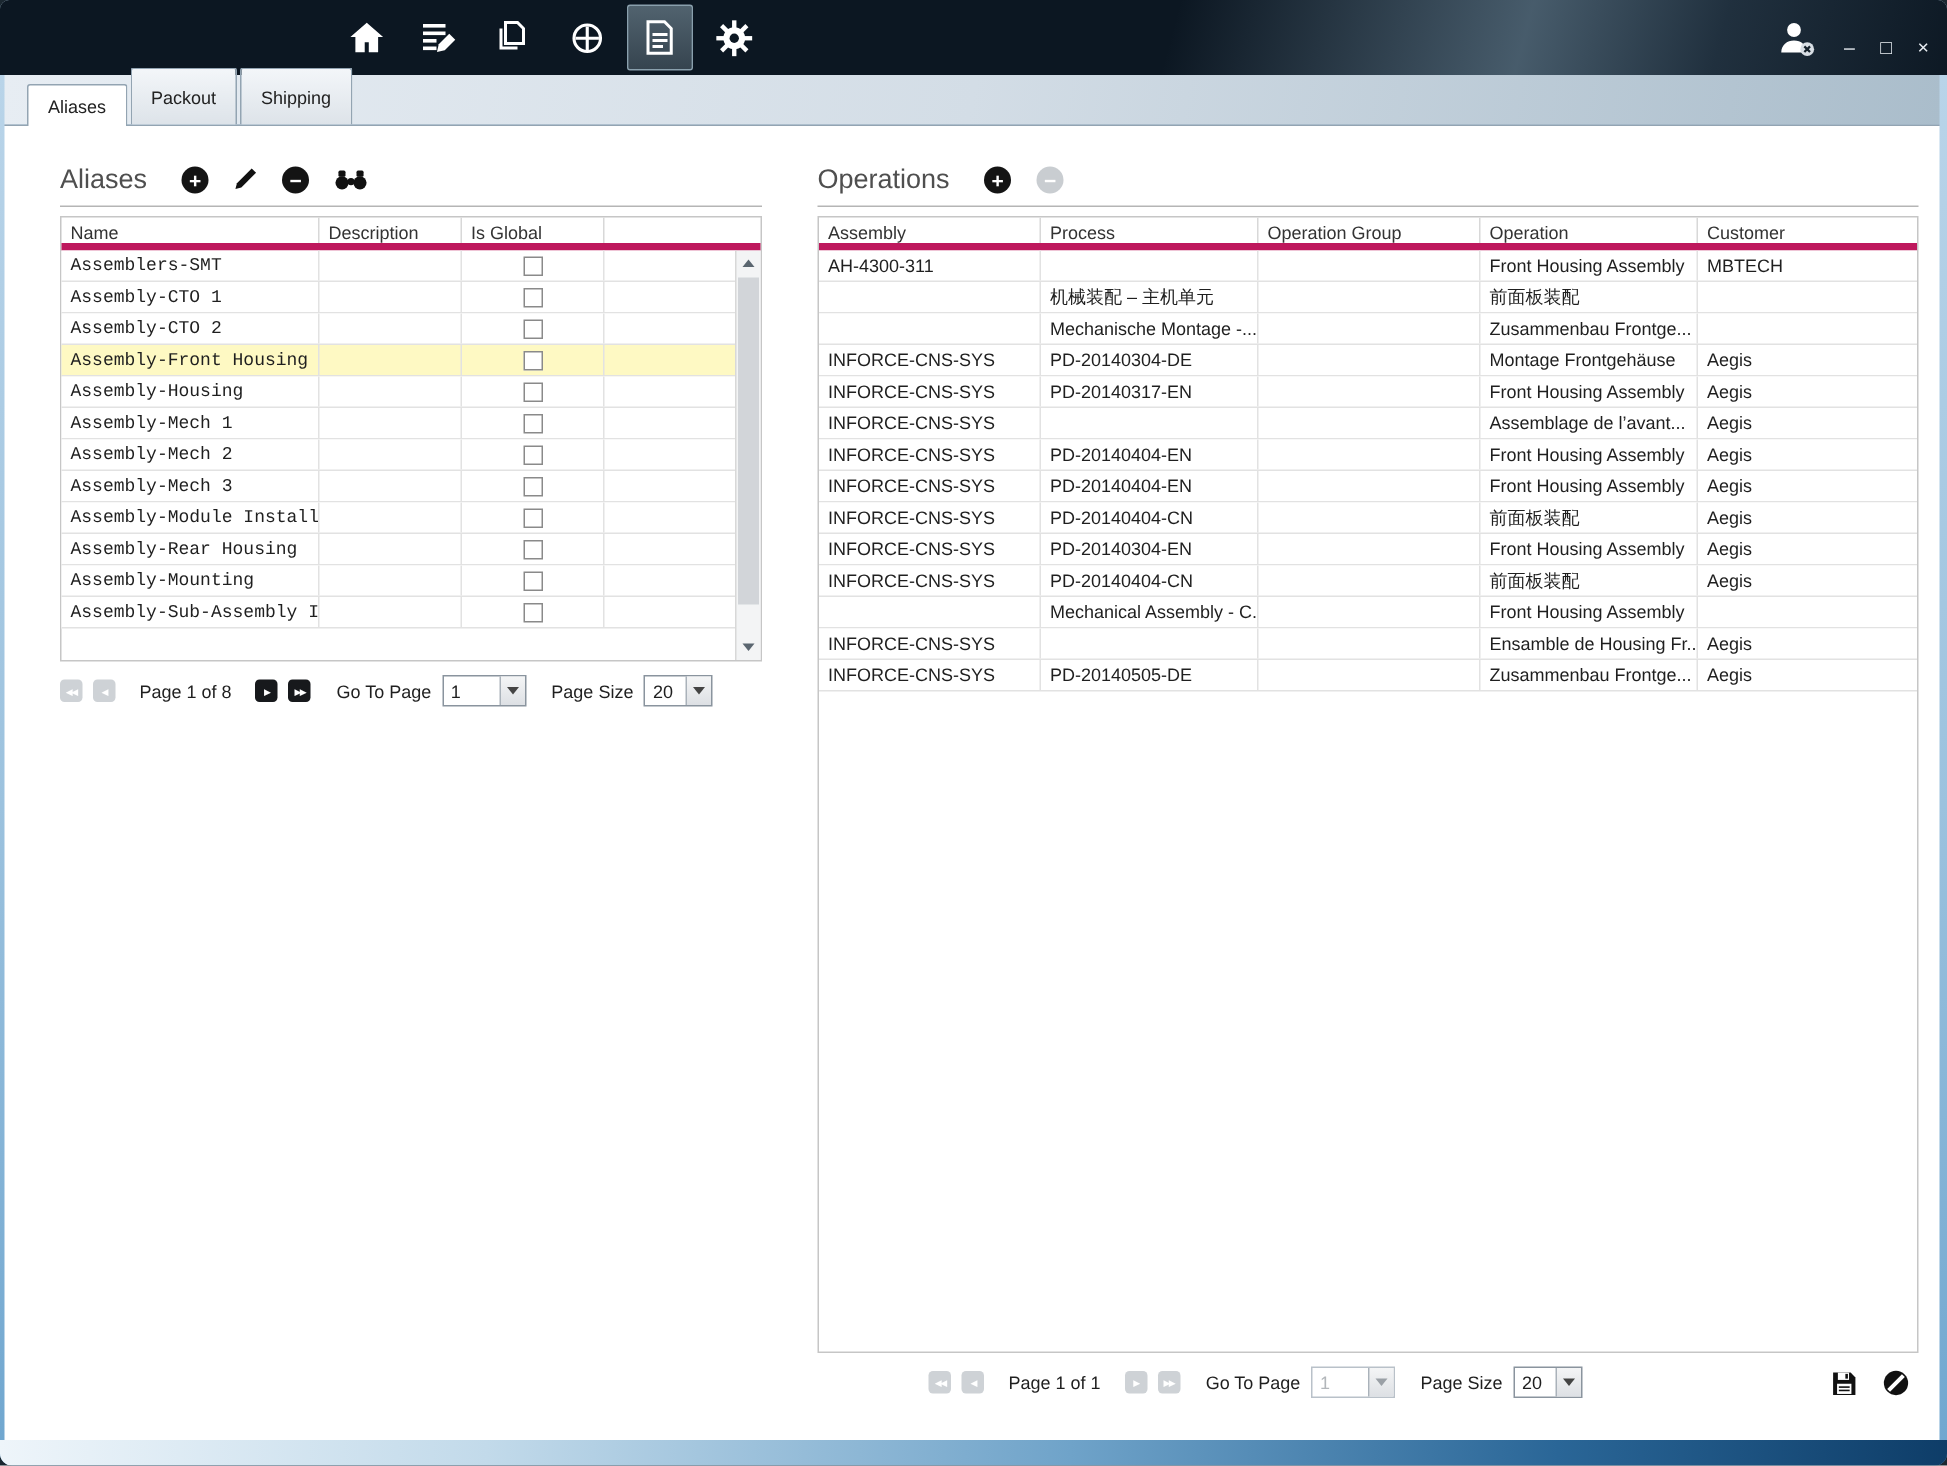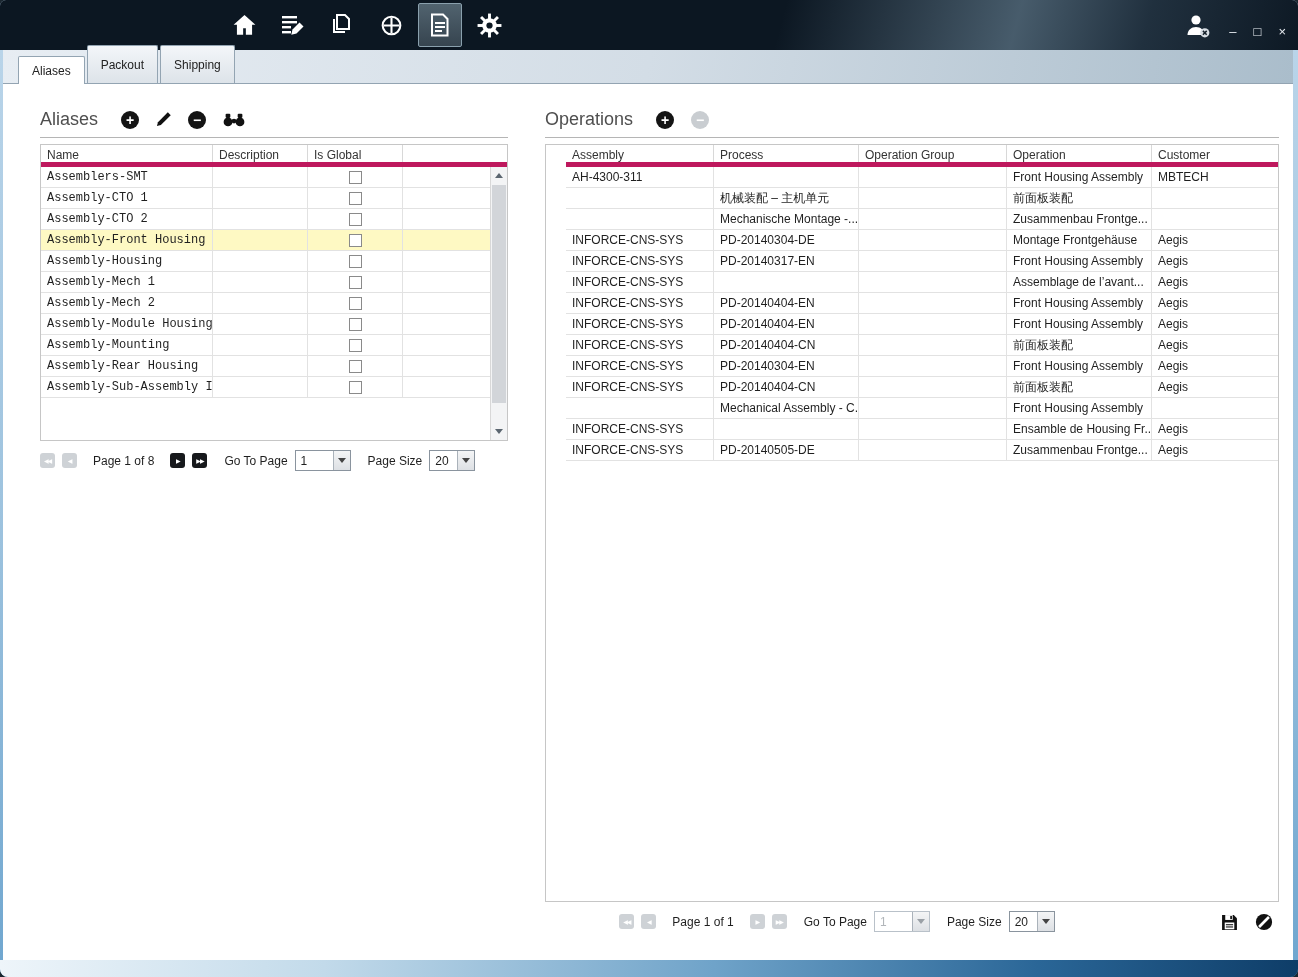--- a/index.html
+++ b/index.html
@@ -83,21 +83,21 @@
   .grid-row { display:flex; height:21px; border-bottom:1px solid #e2e2e2; background:#fff; }
   .grid-row.selected { background:#fef9c3; }
   .cell { font-size:12px; color:#1f1f1f; padding:0 6px; line-height:20px; border-right:1px solid #e2e2e2; white-space:nowrap; overflow:hidden; }
   .c-name { width:172px;font-family:Liberation Mono, monospace; } .c-desc { width:95px; } .c-global { width:95px; display:flex; align-items:center; justify-content:center; padding:0; }
   .c-extra { flex:1; border-right:none; }
   .checkbox { width:13px; height:13px; border:1px solid #8a8a8a; background:#fff; display:inline-block; }
   .alias-grid .grid-body { height:273px; }
 
   .c-assembly { width:148px; } .c-process { width:145px; } .c-opgroup { width:148px; }
   .c-operation { width:145px; } .c-customer { flex:1; border-right:none; }
-  .ops-grid { height:758px; overflow:hidden;padding-left:20px; }
+  .ops-grid { height:758px; overflow:hidden; }
 
   
   .vscroll { width:17px; border-left:1px solid #d8d8d8; background:#f3f4f5; position:relative; display:flex; flex-direction:column; justify-content:space-between; }
   .sb-btn { height:17px; display:flex; align-items:center; justify-content:center; }
   .tri-up { width:0; height:0; border-left:4px solid transparent; border-right:4px solid transparent; border-bottom:5px solid #5b6670; }
   .tri-down { width:0; height:0; border-left:4px solid transparent; border-right:4px solid transparent; border-top:5px solid #5b6670; }
   .sb-thumb { position:absolute; left:1px; right:1px; top:18px; height:218px; background:#d2d5d9; }
 
   
   .pager { margin-top:9px; display:flex; align-items:center; gap:7px; font-size:12px; color:#1f1f1f; }
@@ -297,37 +297,45 @@
               </div>
               <div class="grid-row">
                 <div class="cell c-name">Assembly-Mech 2</div>
                 <div class="cell c-desc"></div>
                 <div class="cell c-global">
                   <span class="checkbox"></span>
                 </div>
                 <div class="cell c-extra"></div>
               </div>
               <div class="grid-row">
-                <div class="cell c-name">Assembly-Module Housing</div>
+                <div class="cell c-name">Assembly-Mech 3</div>
+                <div class="cell c-desc"></div>
+                <div class="cell c-global">
+                  <span class="checkbox"></span>
+                </div>
+                <div class="cell c-extra"></div>
+              </div>
+              <div class="grid-row">
+                <div class="cell c-name">Assembly-Module Install</div>
+                <div class="cell c-desc"></div>
+                <div class="cell c-global">
+                  <span class="checkbox"></span>
+                </div>
+                <div class="cell c-extra"></div>
+              </div>
+              <div class="grid-row">
+                <div class="cell c-name">Assembly-Rear Housing</div>
                 <div class="cell c-desc"></div>
                 <div class="cell c-global">
                   <span class="checkbox"></span>
                 </div>
                 <div class="cell c-extra"></div>
               </div>
               <div class="grid-row">
                 <div class="cell c-name">Assembly-Mounting</div>
-                <div class="cell c-desc"></div>
-                <div class="cell c-global">
-                  <span class="checkbox"></span>
-                </div>
-                <div class="cell c-extra"></div>
-              </div>
-              <div class="grid-row">
-                <div class="cell c-name">Assembly-Rear Housing</div>
                 <div class="cell c-desc"></div>
                 <div class="cell c-global">
                   <span class="checkbox"></span>
                 </div>
                 <div class="cell c-extra"></div>
               </div>
               <div class="grid-row">
                 <div class="cell c-name">Assembly-Sub-Assembly Install</div>
                 <div class="cell c-desc"></div>
                 <div class="cell c-global">

